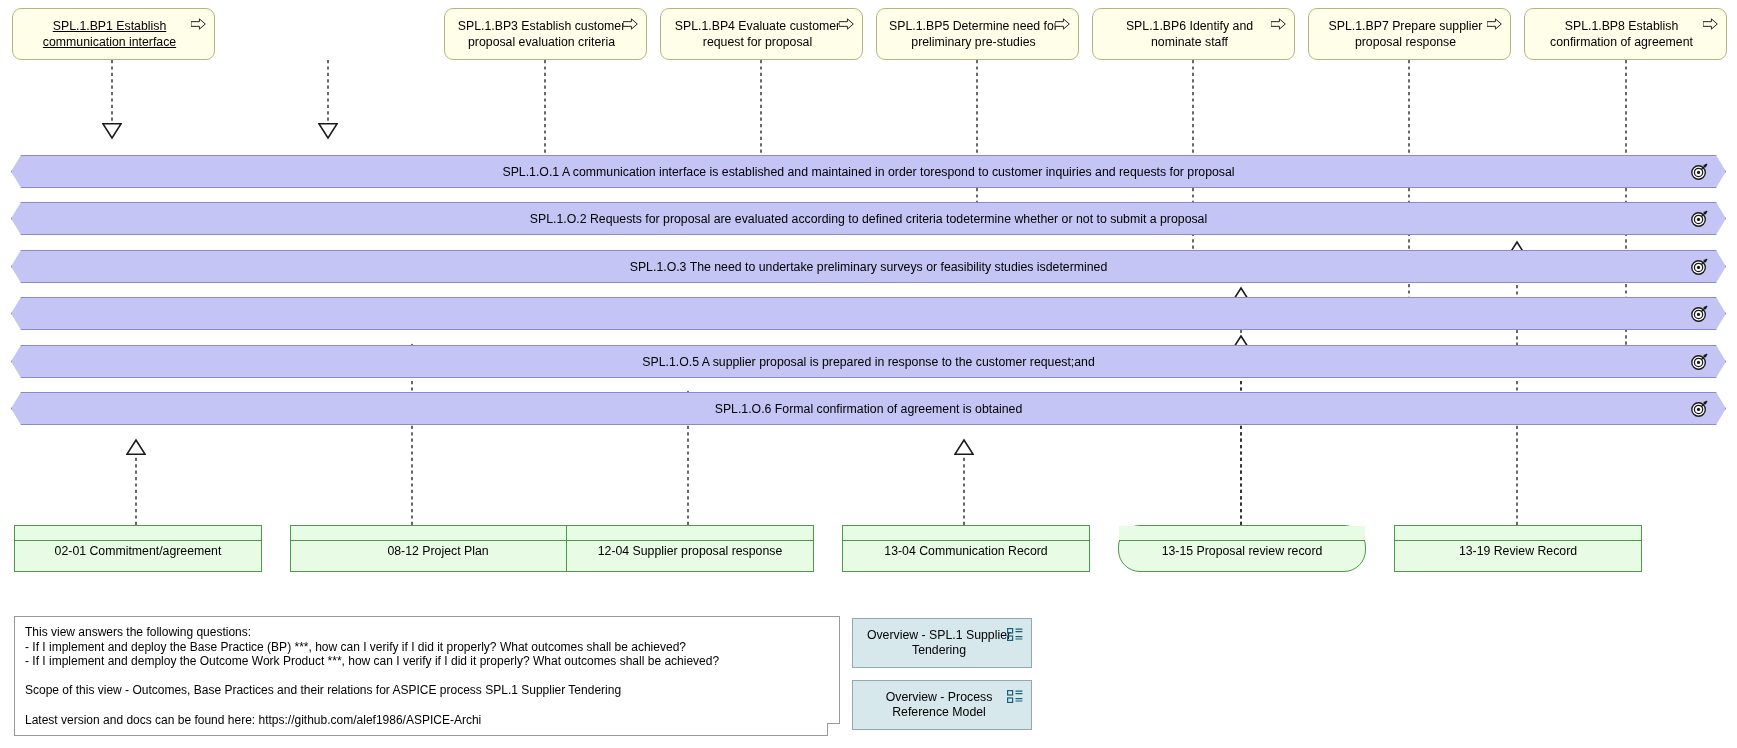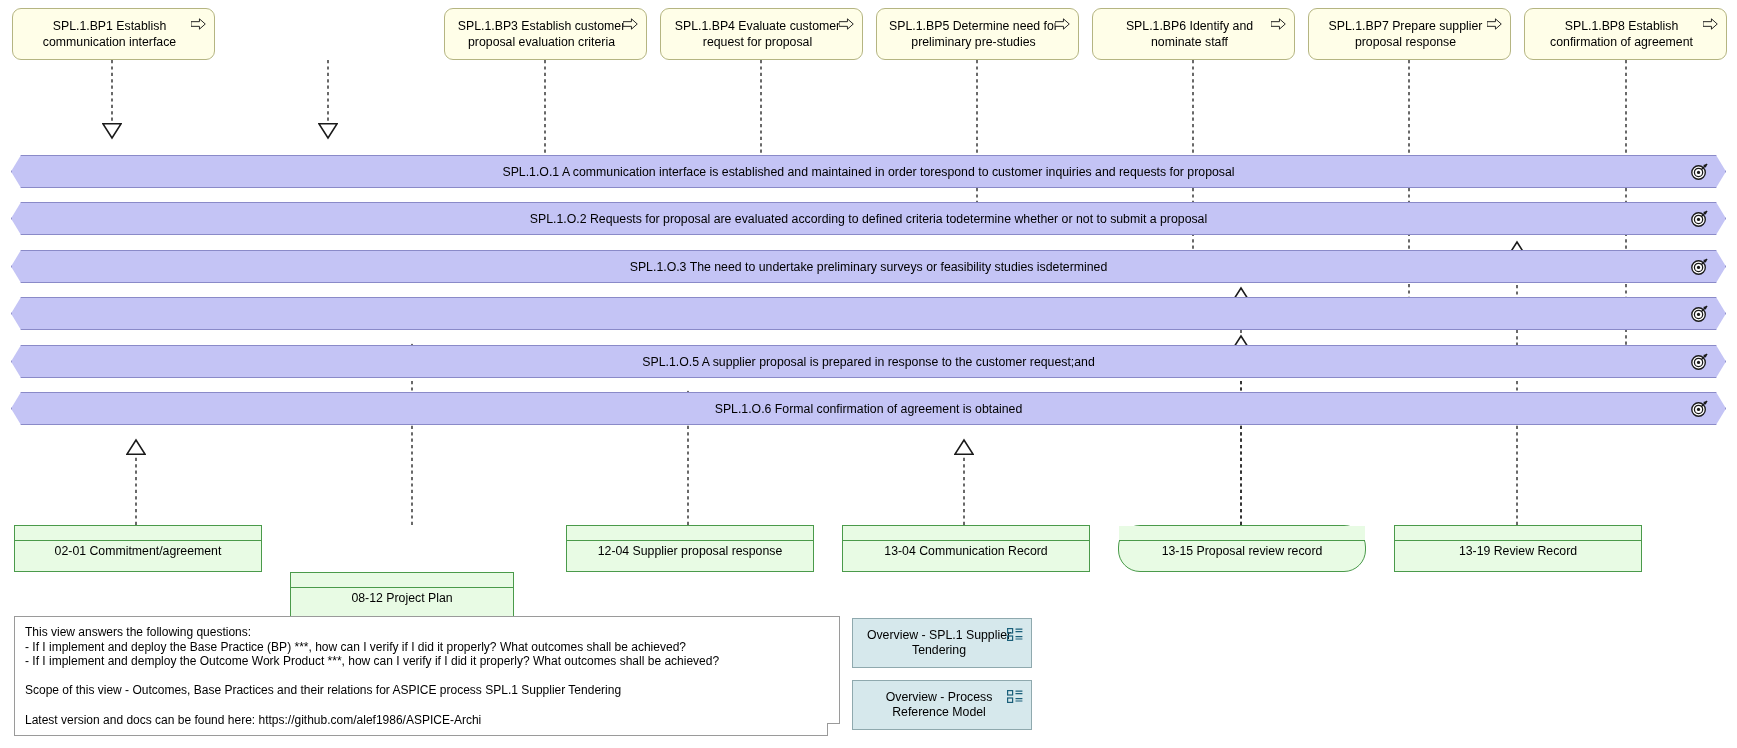--- a/index.html
+++ b/index.html
@@ -140,21 +140,21 @@
 
       <path d="M964,525 L964,440" marker-end="url(#mk-up)"></path>
 
       <path d="M1241,525 L1241,288" marker-end="url(#mk-up)"></path>
       <path d="M1241,525 L1241,336" marker-end="url(#mk-up)"></path>
 
       <path d="M1517,525 L1517,242" marker-end="url(#mk-up)"></path>
     </g>
   </svg>
 
-  <div class="bp" style="left:12px;top:8px;width:203px;height:52px;">
+  <div class="bp" style="left:12px;top:8px;width:203px;height:52px;text-decoration:underline;">
     <span class="bp-label">SPL.1.BP1 Establish communication interface</span>
     <svg class="proc-icon" viewBox="0 0 16 12">
       <polygon points="0,3.5 9,3.5 9,0.5 15.2,6 9,11.5 9,8.5 0,8.5" fill="#fffee8" stroke="#1a1a1a" stroke-width="1"></polygon>
     </svg>
   </div>
 
 
   <div class="bp" style="left:444px;top:8px;width:203px;height:52px;">
     <span class="bp-label">SPL.1.BP3 Establish customer proposal evaluation criteria</span>
     <svg class="proc-icon" viewBox="0 0 16 12">
@@ -265,21 +265,21 @@
       <circle cx="9.5" cy="10.5" r="1.8" fill="#1a1a1a"></circle>
       <path d="M13,7 L19,1" stroke="#1a1a1a" stroke-width="1.5"></path>
       <polygon points="19,1 14.6,2.2 17.6,5.2" fill="#1a1a1a"></polygon>
     </svg>
   </div>
 
   <div class="wp" style="left:14px;top:525px;width:248px;height:47px;">
     <div class="wp-bar"></div>
     <span class="wp-label">02-01 Commitment/agreement</span>
   </div>
-  <div class="wp" style="left:290px;top:525px;width:224px;height:47px;margin-top:47px;">
+  <div class="wp" style="left:290px;top:525px;width:296px;height:47px;">
     <div class="wp-bar"></div>
     <span class="wp-label">08-12 Project Plan</span>
   </div>
   <div class="wp" style="left:566px;top:525px;width:248px;height:47px;">
     <div class="wp-bar"></div>
     <span class="wp-label">12-04 Supplier proposal response</span>
   </div>
   <div class="wp" style="left:842px;top:525px;width:248px;height:47px;">
     <div class="wp-bar"></div>
     <span class="wp-label">13-04 Communication Record</span>

